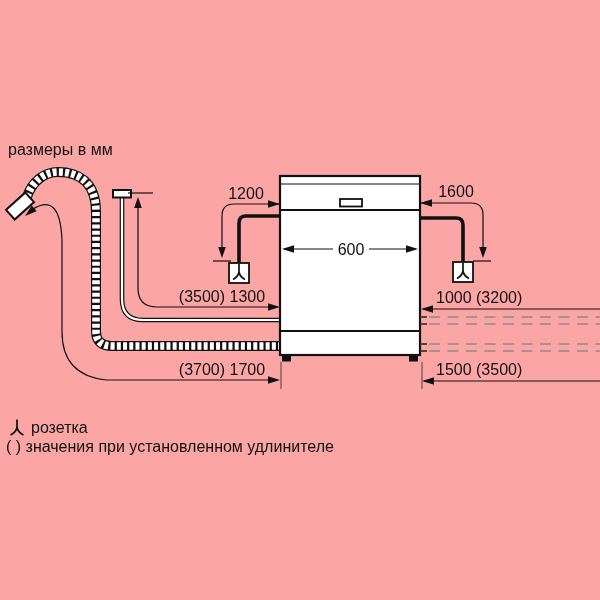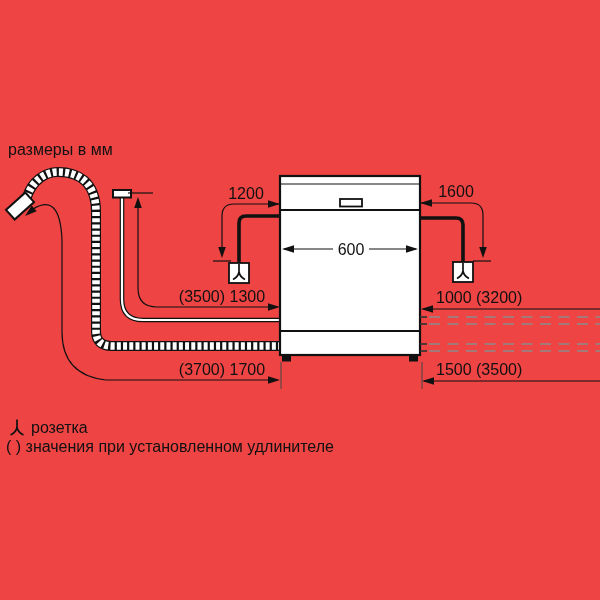--- a/index.html
+++ b/index.html
@@ -1,16 +1,16 @@
 <!DOCTYPE html>
 <html><head>
 <meta charset="utf-8">
 <style>
   html,body{margin:0;padding:0;background:#fff;}
-  #stage{position:relative;width:600px;height:600px;background:#ef4444;overflow:hidden;}
+  #stage{position:relative;width:600px;height:600px;background:#fca5a5;overflow:hidden;}
   svg{position:absolute;left:0;top:0;}
   svg text{font-family:"Liberation Sans","DejaVu Sans",sans-serif;font-size:16px;fill:#111;}
   .mid{text-anchor:middle;}
 </style>
 </head>
 <body>
 
 <div id="stage">
 <svg width="600" height="600" viewBox="0 0 600 600">
 

